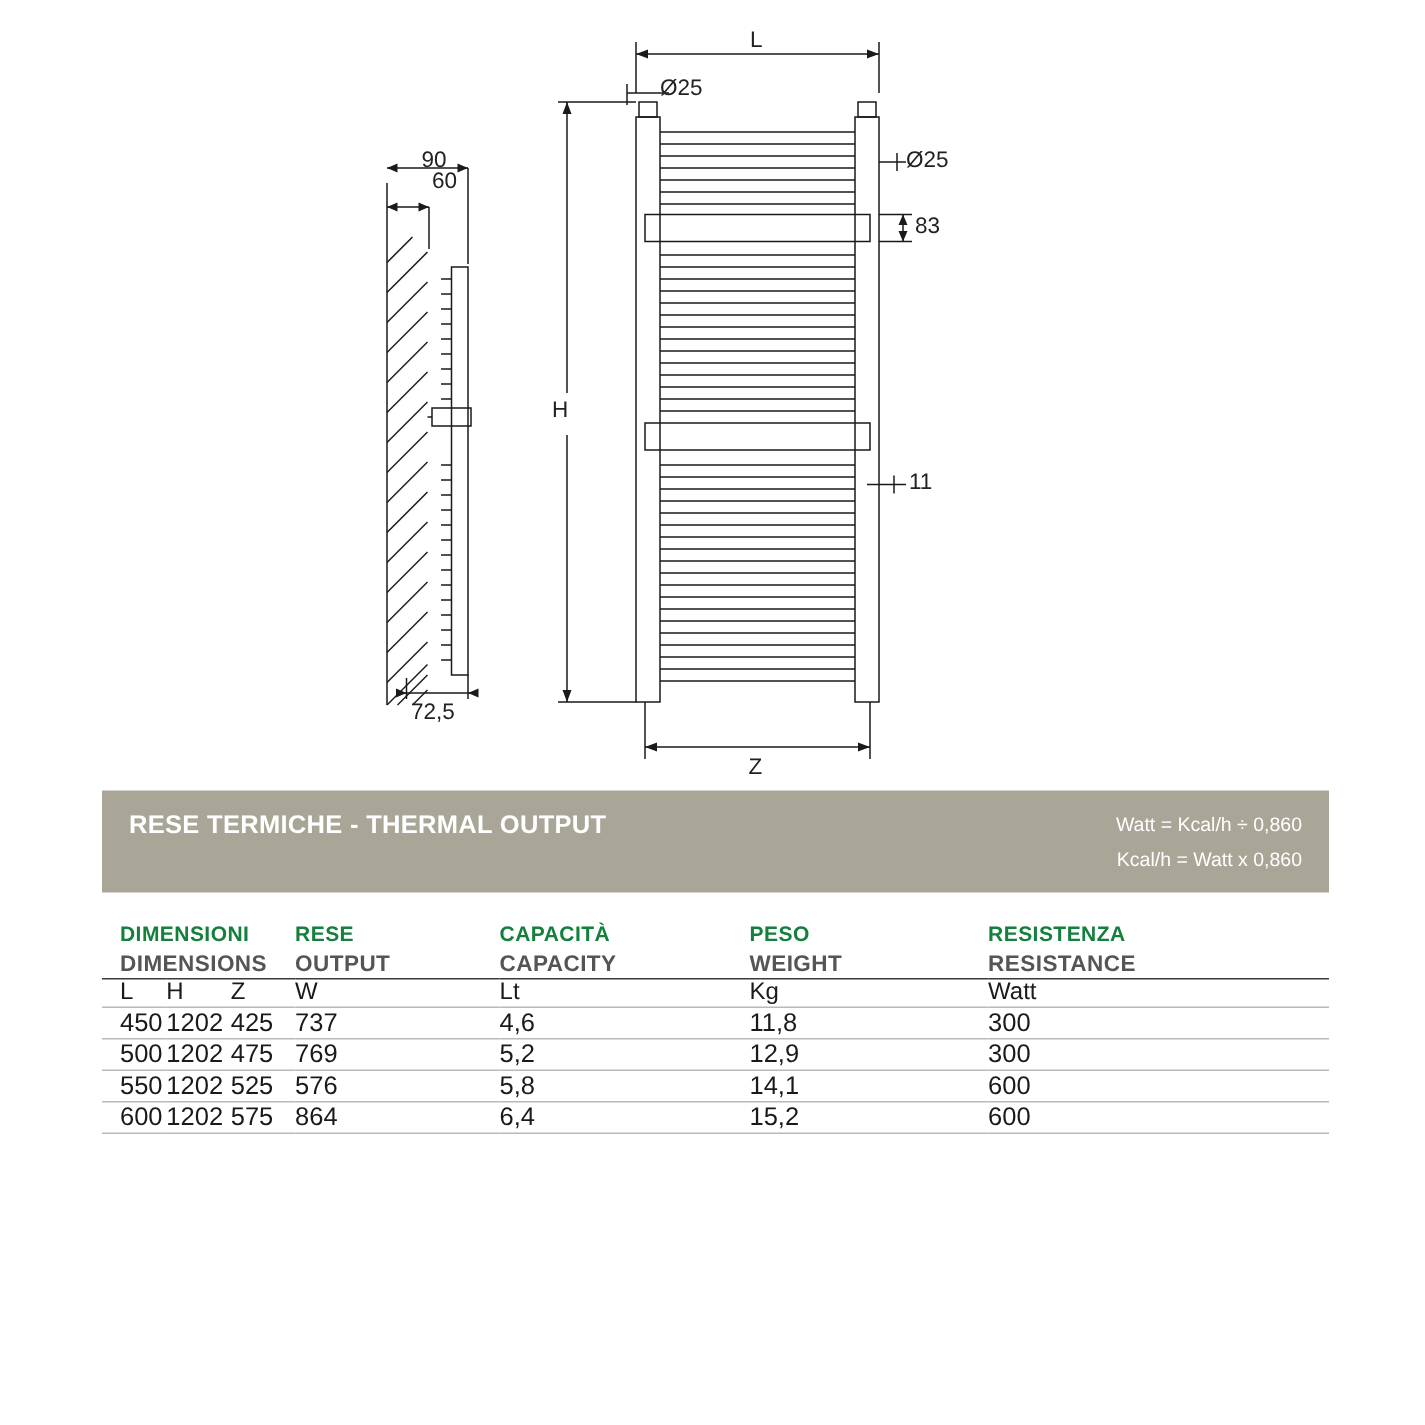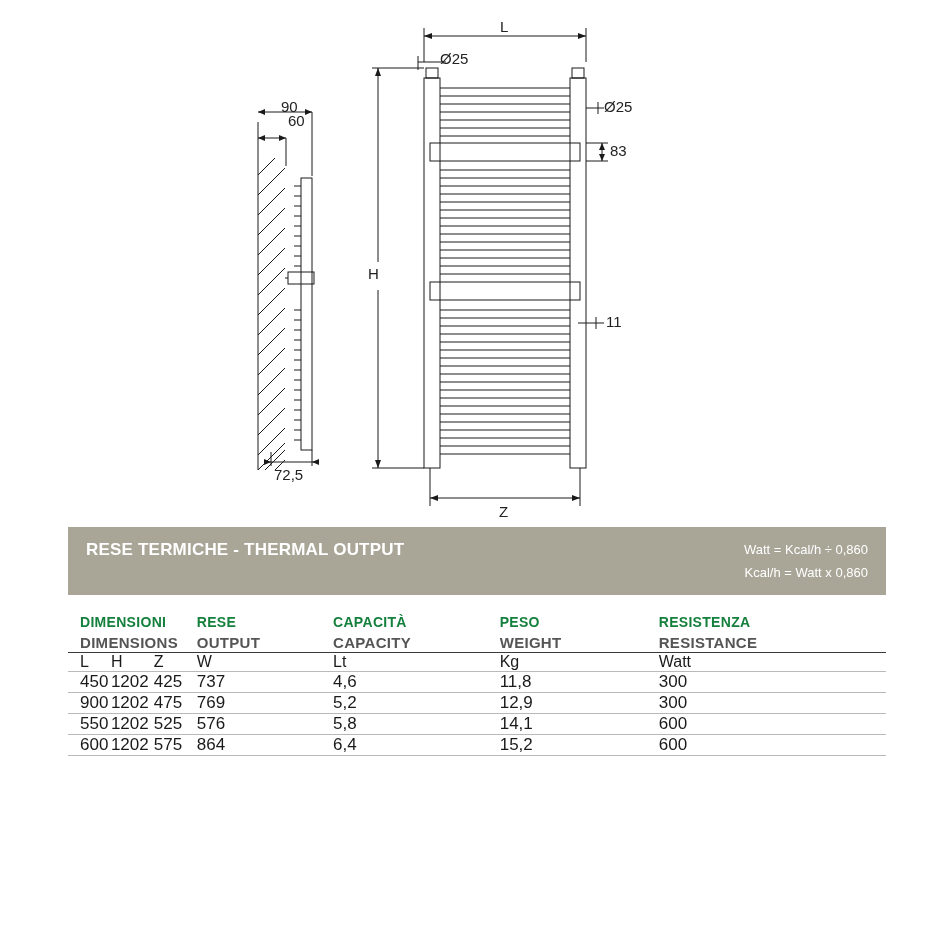--- a/index.html
+++ b/index.html
@@ -386,21 +386,21 @@
       <tr class="data-row">
         <td class="c0">450</td>
         <td class="c1">1202</td>
         <td class="c2">425</td>
         <td class="c3">737</td>
         <td class="c4">4,6</td>
         <td class="c5">11,8</td>
         <td class="c6">300</td>
       </tr>
       <tr class="data-row">
-        <td class="c0">900</td>
+        <td class="c0">500</td>
         <td class="c1">1202</td>
         <td class="c2">475</td>
         <td class="c3">769</td>
         <td class="c4">5,2</td>
         <td class="c5">12,9</td>
         <td class="c6">300</td>
       </tr>
       <tr class="data-row">
         <td class="c0">550</td>
         <td class="c1">1202</td>

